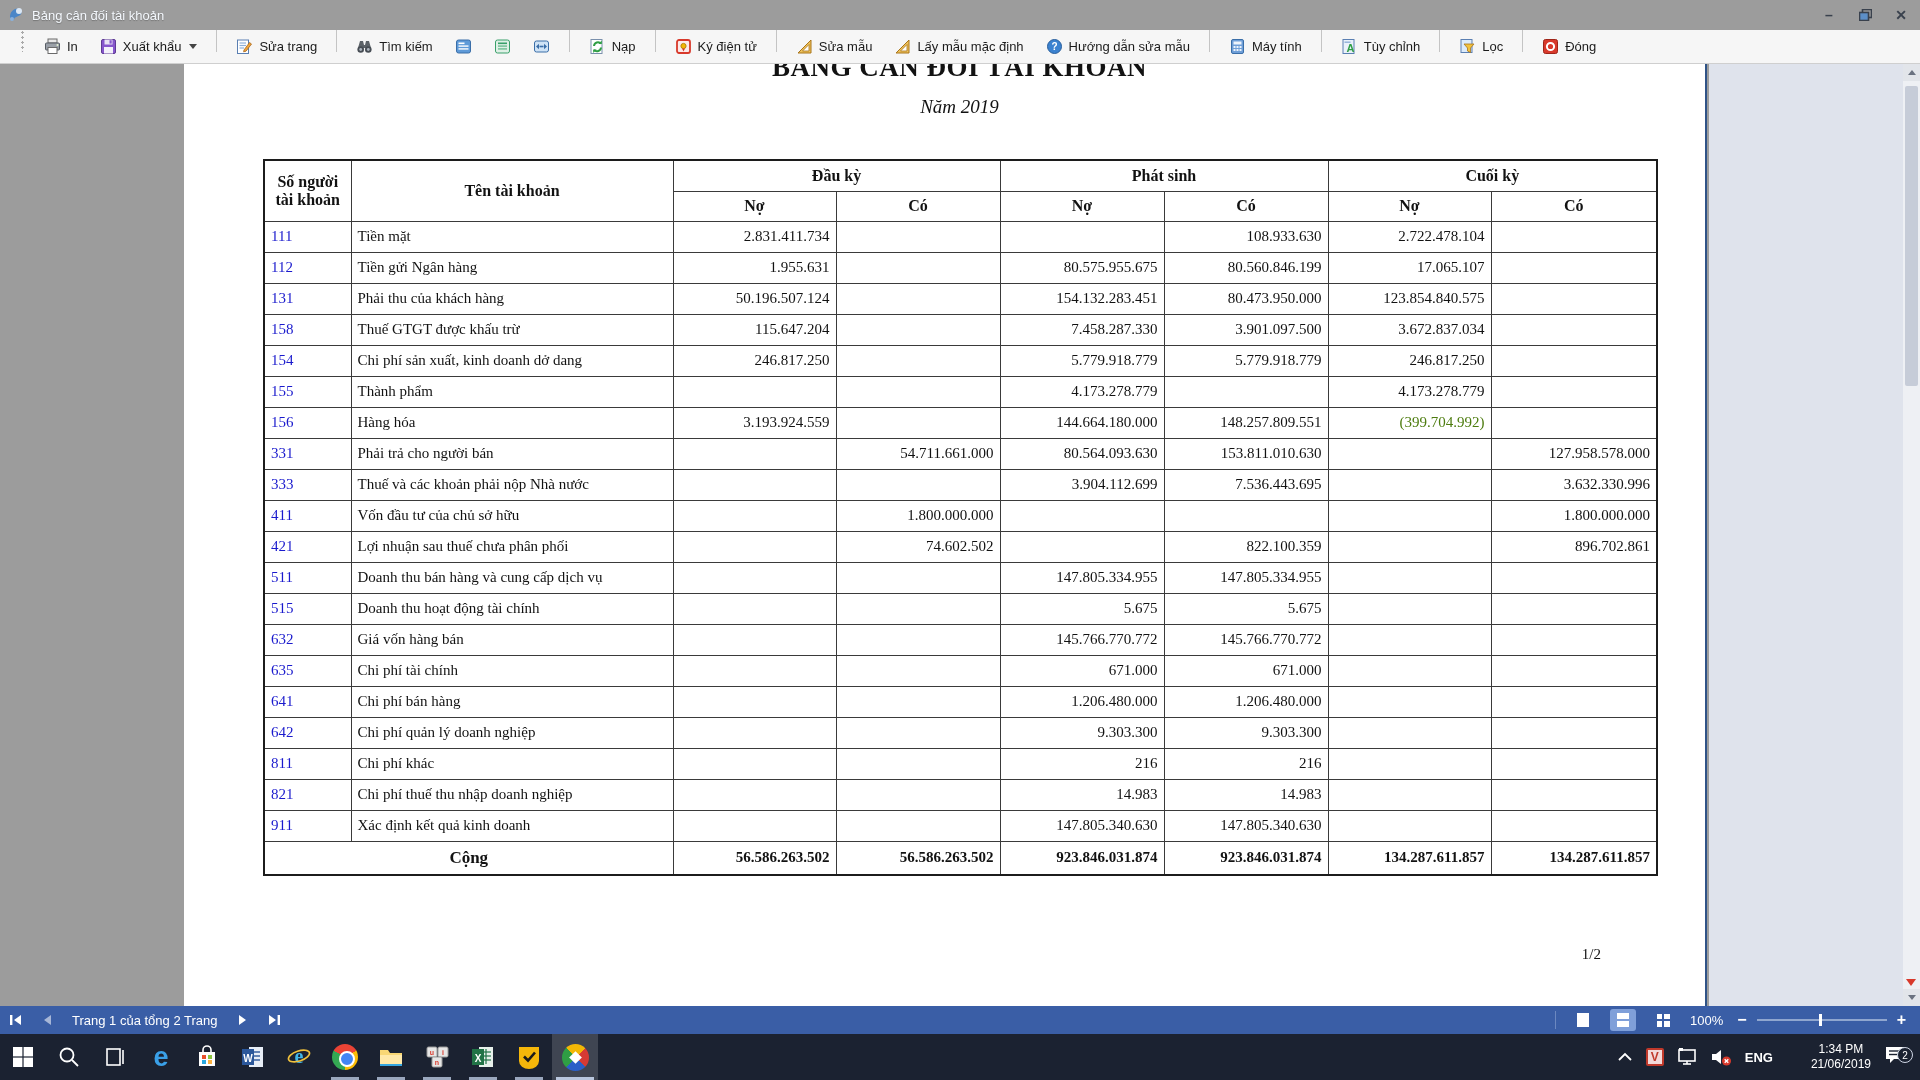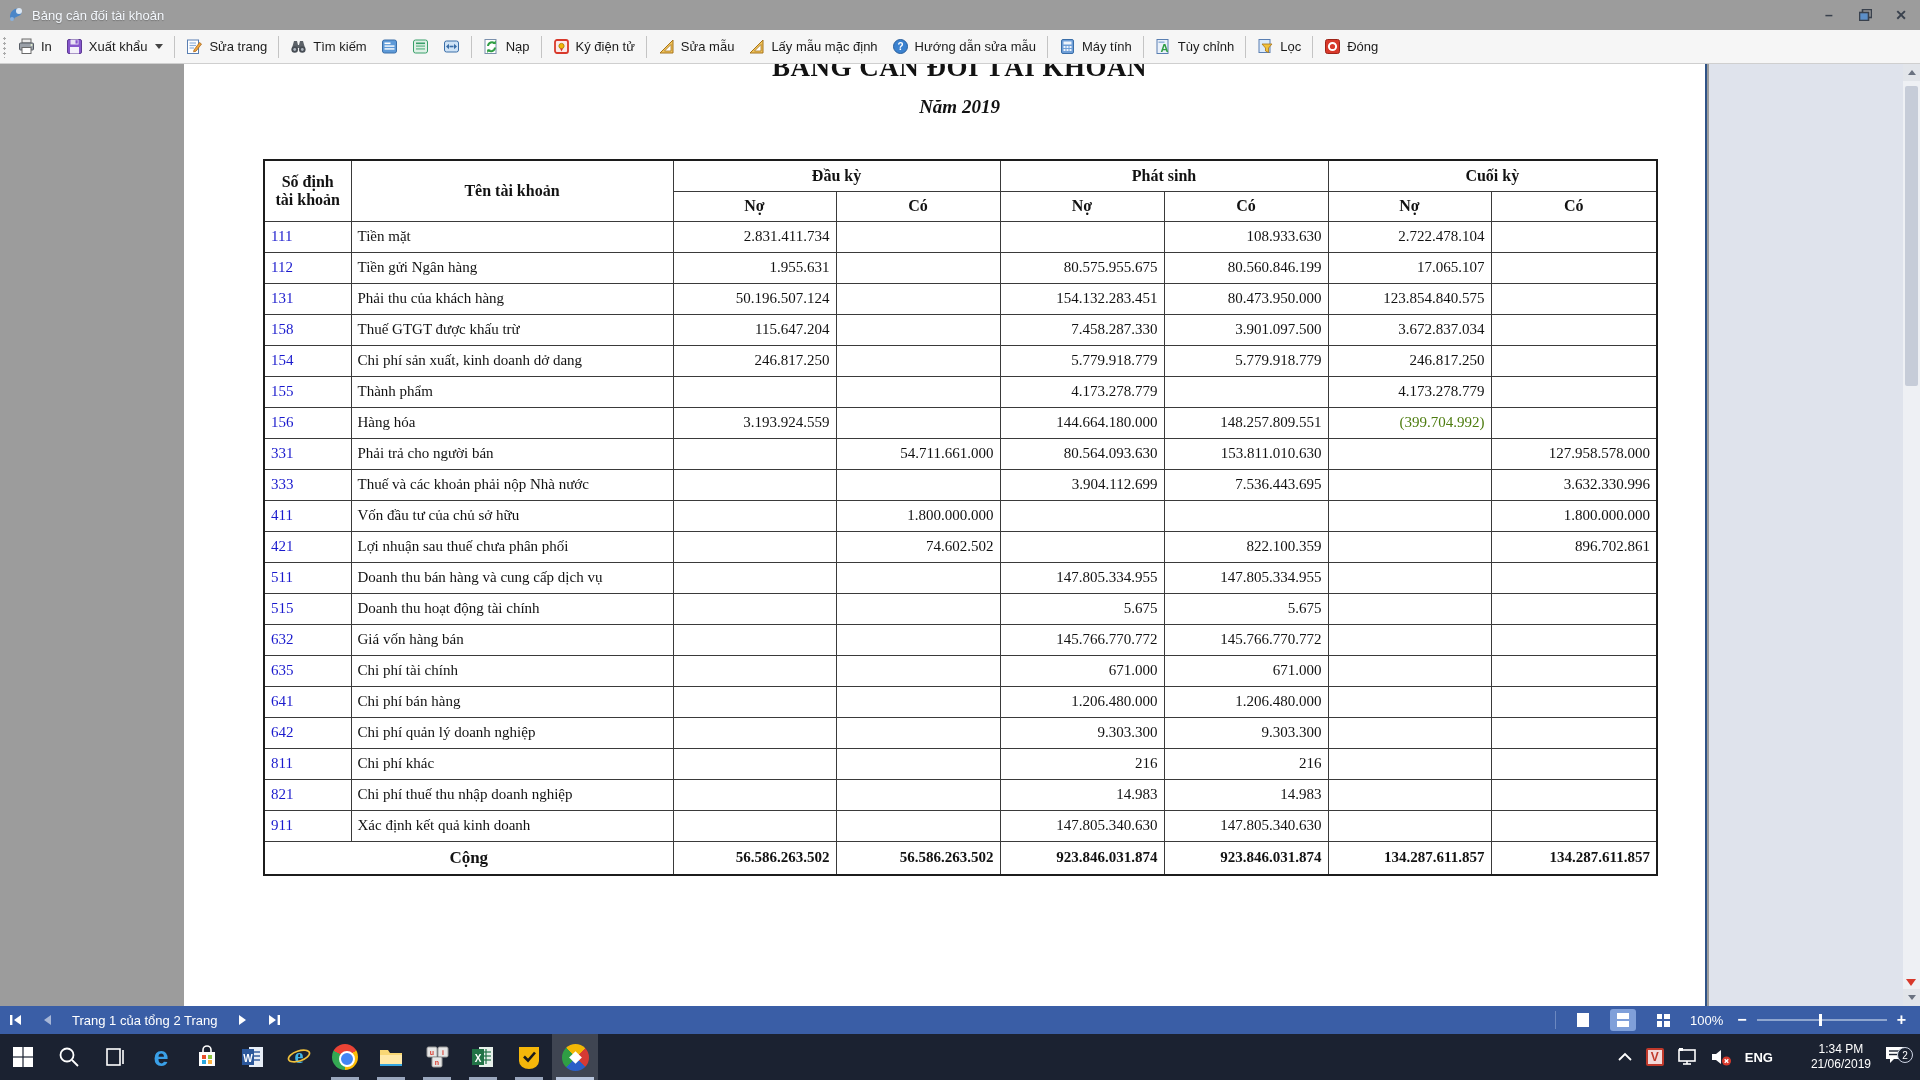--- a/index.html
+++ b/index.html
@@ -10,21 +10,21 @@
   .titlebar { position:absolute; left:0; top:0; width:1920px; height:30px;
     background:linear-gradient(#68a_0%,#5d8fc7 0%,#5588bf 100%); display:flex; align-items:center; }
   .titlebar .app-ico { margin-left:8px; }
   .titlebar .ttl { color:#f4f8fd; font-size:13px; margin-left:8px; text-shadow:0 1px 1px rgba(0,0,0,.25); }
   .wincontrols { position:absolute; right:6px; top:0; height:30px; display:flex; align-items:center; gap:10px; }
   .winbtn { width:26px; height:22px; display:flex; align-items:center; justify-content:center;
     color:#39414d; font-size:14px; font-weight:bold; cursor:default; }
 
   
   .toolbar { position:absolute; left:0; top:30px; width:1920px; height:34px; background:#f6f6f6;
-    border-bottom:1px solid #cfcfcf; display:flex; align-items:center; padding-left:0; }
+    border-bottom:1px solid #cfcfcf; display:flex; padding-left:18px;gap:8px; }
   .grip { width:5px; height:22px; margin:0 4px 0 2px;
     background:radial-gradient(circle,#a9a9a9 1px,transparent 1.4px) 0 0/5px 5px repeat-y; }
   .tbtn { display:inline-flex; align-items:center; gap:6px; padding:4px 7px; font-size:13px; color:#1b1b1b;
     border-radius:3px; white-space:nowrap; }
   .tsep { width:1px; height:22px; background:#c4c4c4; margin:0 4px; }
   .caret { width:0; height:0; border-left:4px solid transparent; border-right:4px solid transparent;
     border-top:5px solid #444; margin-left:2px; }
   .icon16 { width:17px; height:17px; display:inline-block; }
 
   
@@ -36,21 +36,21 @@
   .vs-btn { position:absolute; left:0; width:17px; height:17px; background:#e2e5ea; display:flex; align-items:center; justify-content:center; }
   .vs-up { top:0; } .vs-dn { bottom:0; }
   .tri-up { width:0;height:0;border-left:4px solid transparent;border-right:4px solid transparent;border-bottom:5px solid #6a7280; }
   .tri-dn { width:0;height:0;border-left:4px solid transparent;border-right:4px solid transparent;border-top:5px solid #6a7280; }
   .vs-thumb { position:absolute; left:2px; top:22px; width:13px; height:300px; background:#c6ccd8; border-radius:2px; }
   .vs-mark { position:absolute; left:3px; bottom:20px; width:0; height:0;
     border-left:5px solid transparent; border-right:5px solid transparent; border-top:7px solid #d8392b; }
 
   .report-head { position:absolute; left:79px; top:-14px; width:1393px; text-align:center; }
   .report-title { font-size:27px; font-weight:bold; line-height:34px; letter-spacing:.5px; }
-  .report-sub { font-size:19px; font-weight:bold; font-style:italic; margin-top:12px; }
+  .report-sub { font-size:19px; font-weight:normal; font-style:italic; margin-top:12px; }
   .unit { position:absolute; top:66px; left:79px; width:1393px; text-align:right; padding-right:28px;
     font-style:italic; font-size:16px; }
   .pagenum { position:absolute; top:882px; left:79px; width:1393px; text-align:right; padding-right:55px; font-size:15px; }
 
   table.rep { position:absolute; left:79px; top:95px; width:1393px; border-collapse:collapse; table-layout:fixed;
     border:2px solid #1c1c1c; }
   table.rep th, table.rep td { border:1px solid #3a3a3a; overflow:hidden; white-space:nowrap; }
   table.rep thead th { font-size:16px; font-weight:bold; text-align:center; }
   tr.h1 th { height:31px; } tr.h2 th { height:30px; }
   tbody td { height:31px; font-size:15px; }
@@ -315,21 +315,21 @@
         <col style="width:163px">
           <col style="width:164px">
         <col style="width:164px">
           <col style="width:164px">
         <col style="width:163px">
           <col style="width:166px">
       </colgroup>
       <thead>
         <tr class="h1">
           <th rowspan="2">
-            <div>Số định</div>
+            <div>Số người</div>
             <div>tài khoản</div>
           </th>
           <th rowspan="2">Tên tài khoản</th>
           <th colspan="2">Đầu kỳ</th>
           <th colspan="2">Phát sinh</th>
           <th colspan="2">Cuối kỳ</th>
         </tr>
         <tr class="h2">
           <th>Nợ</th>
           <th>Có</th>
@@ -547,20 +547,21 @@
           <td class="c-num">56.586.263.502</td>
           <td class="c-num">56.586.263.502</td>
           <td class="c-num">923.846.031.874</td>
           <td class="c-num">923.846.031.874</td>
           <td class="c-num">134.287.611.857</td>
           <td class="c-num">134.287.611.857</td>
         </tr>
       </tfoot>
     </table>
 
+    <div class="pagenum">1/2</div>
   </div>
 
   <div class="rightpane"></div>
 
   <div class="vscroll">
     <div class="vs-btn vs-up">
         <span class="tri-up"></span>
       </div>
     <div class="vs-thumb"></div>
     <div class="vs-mark"></div>

